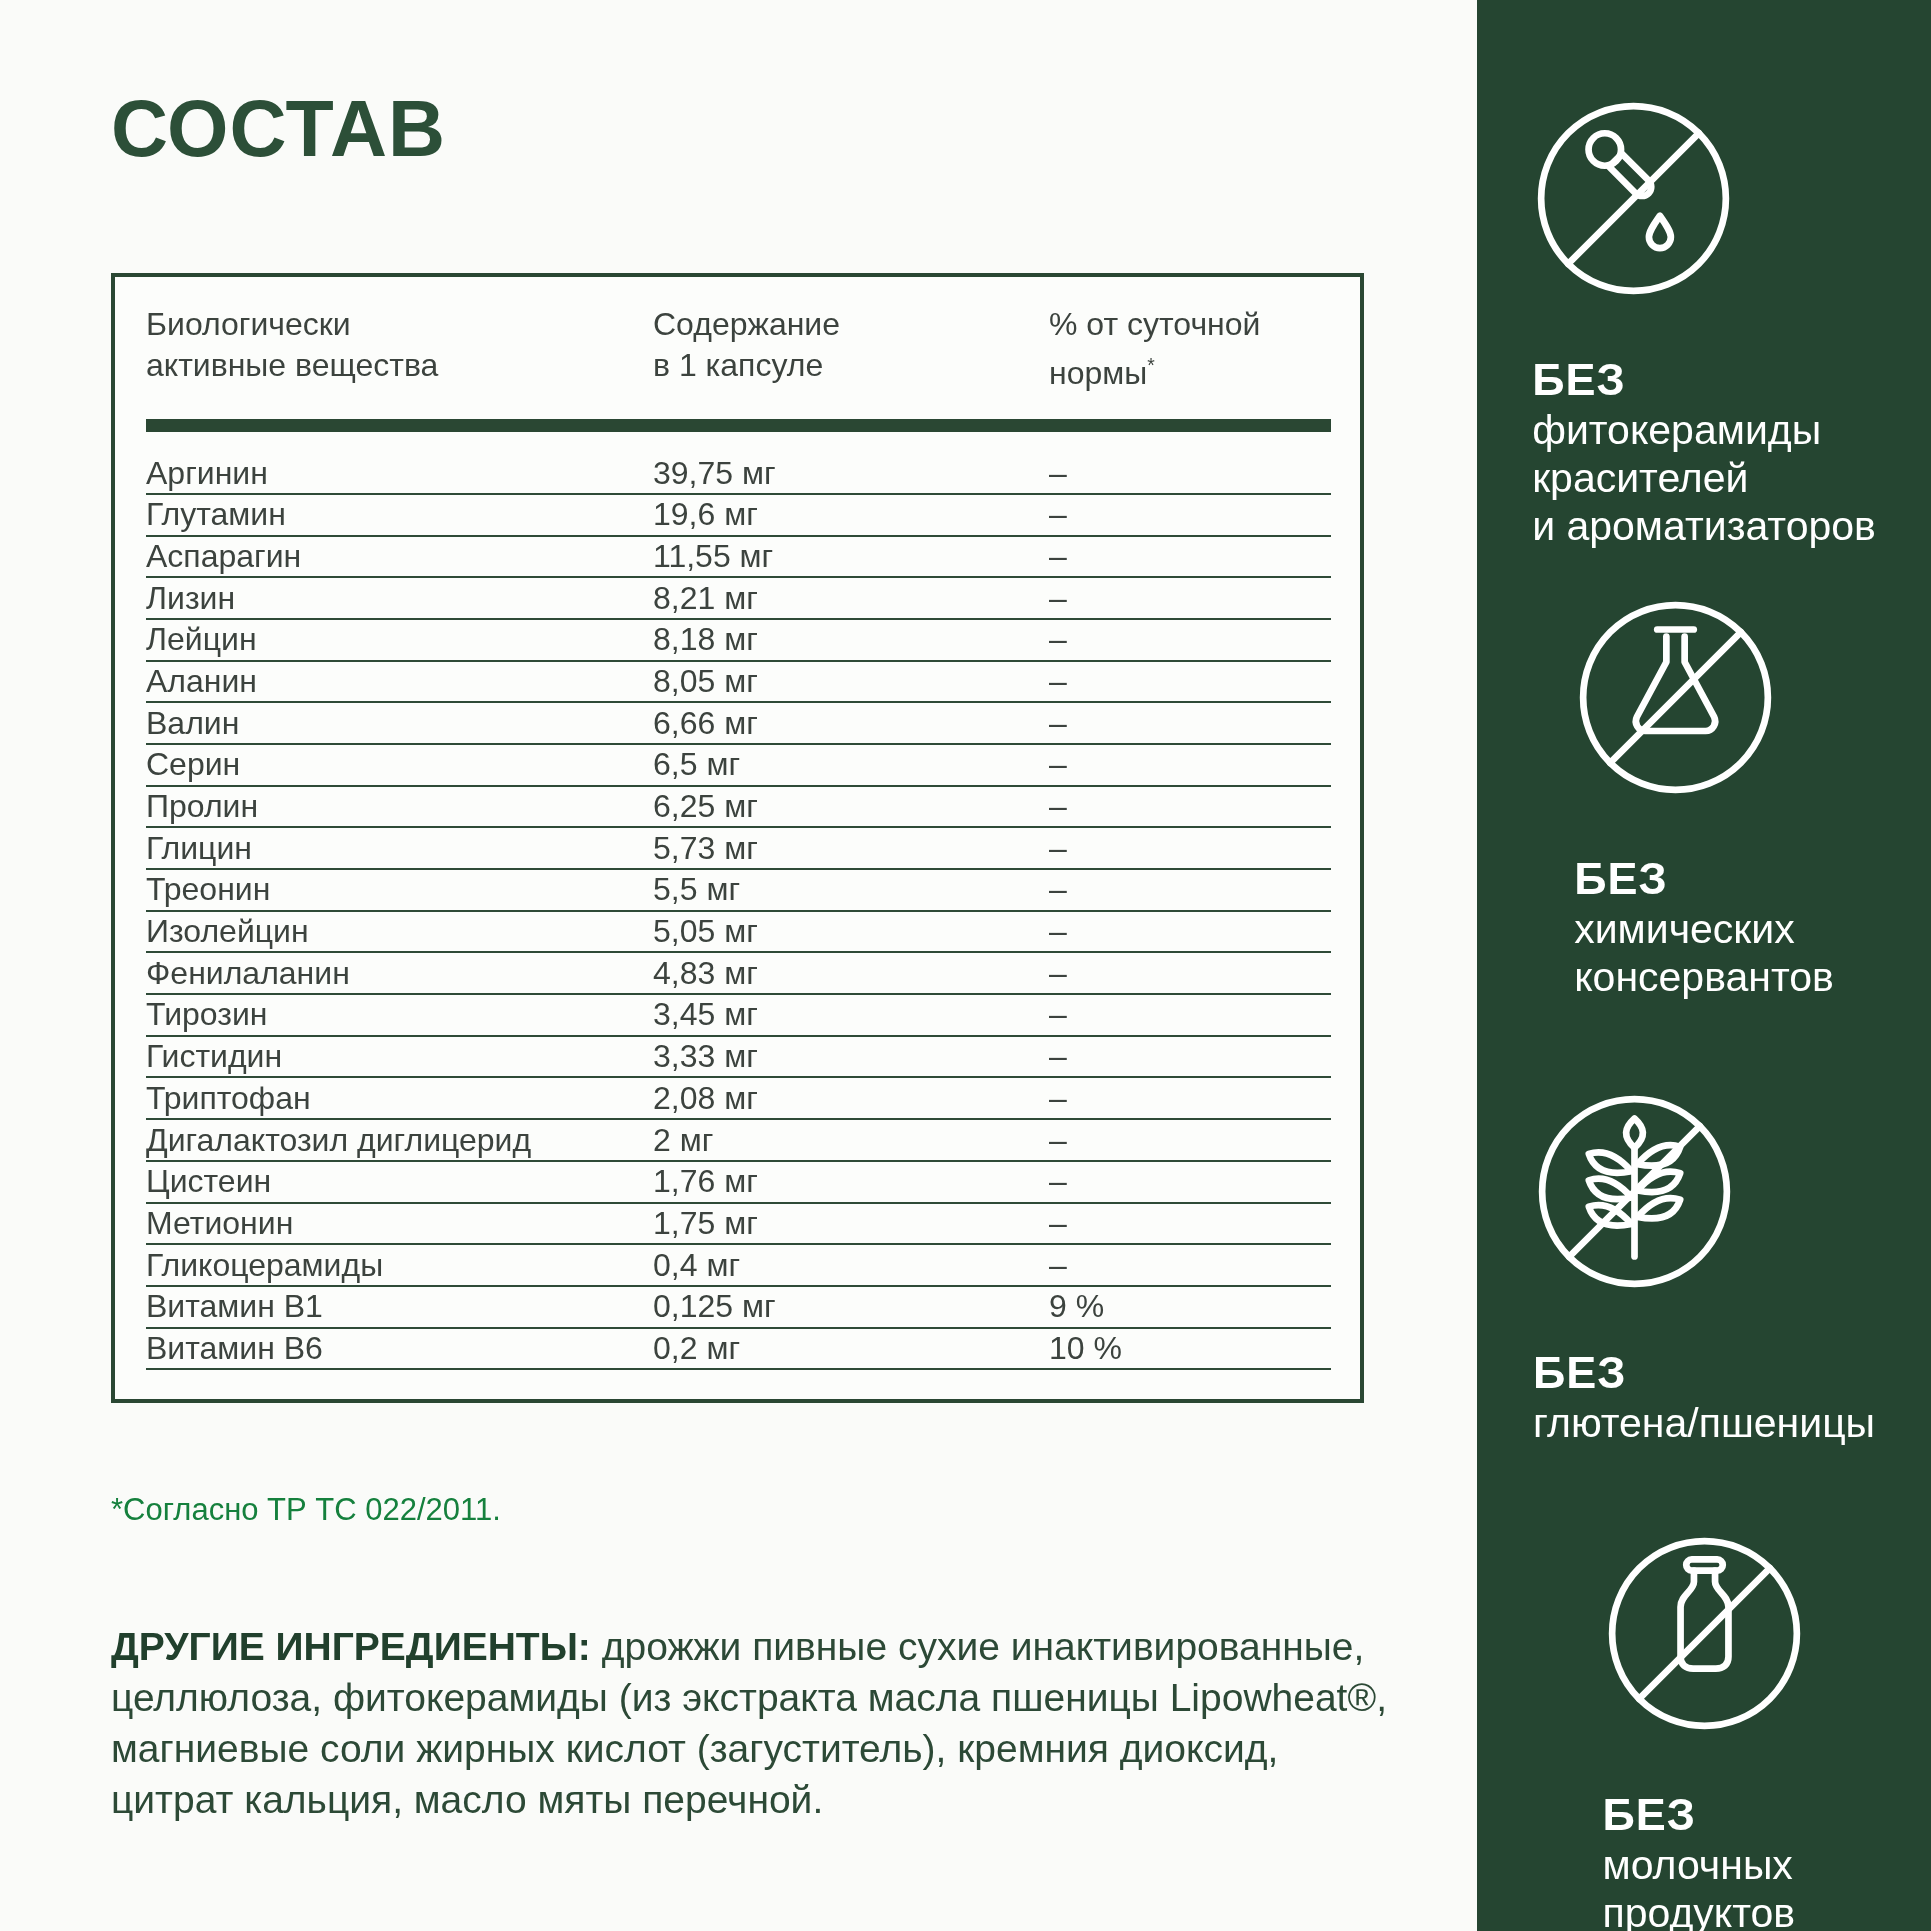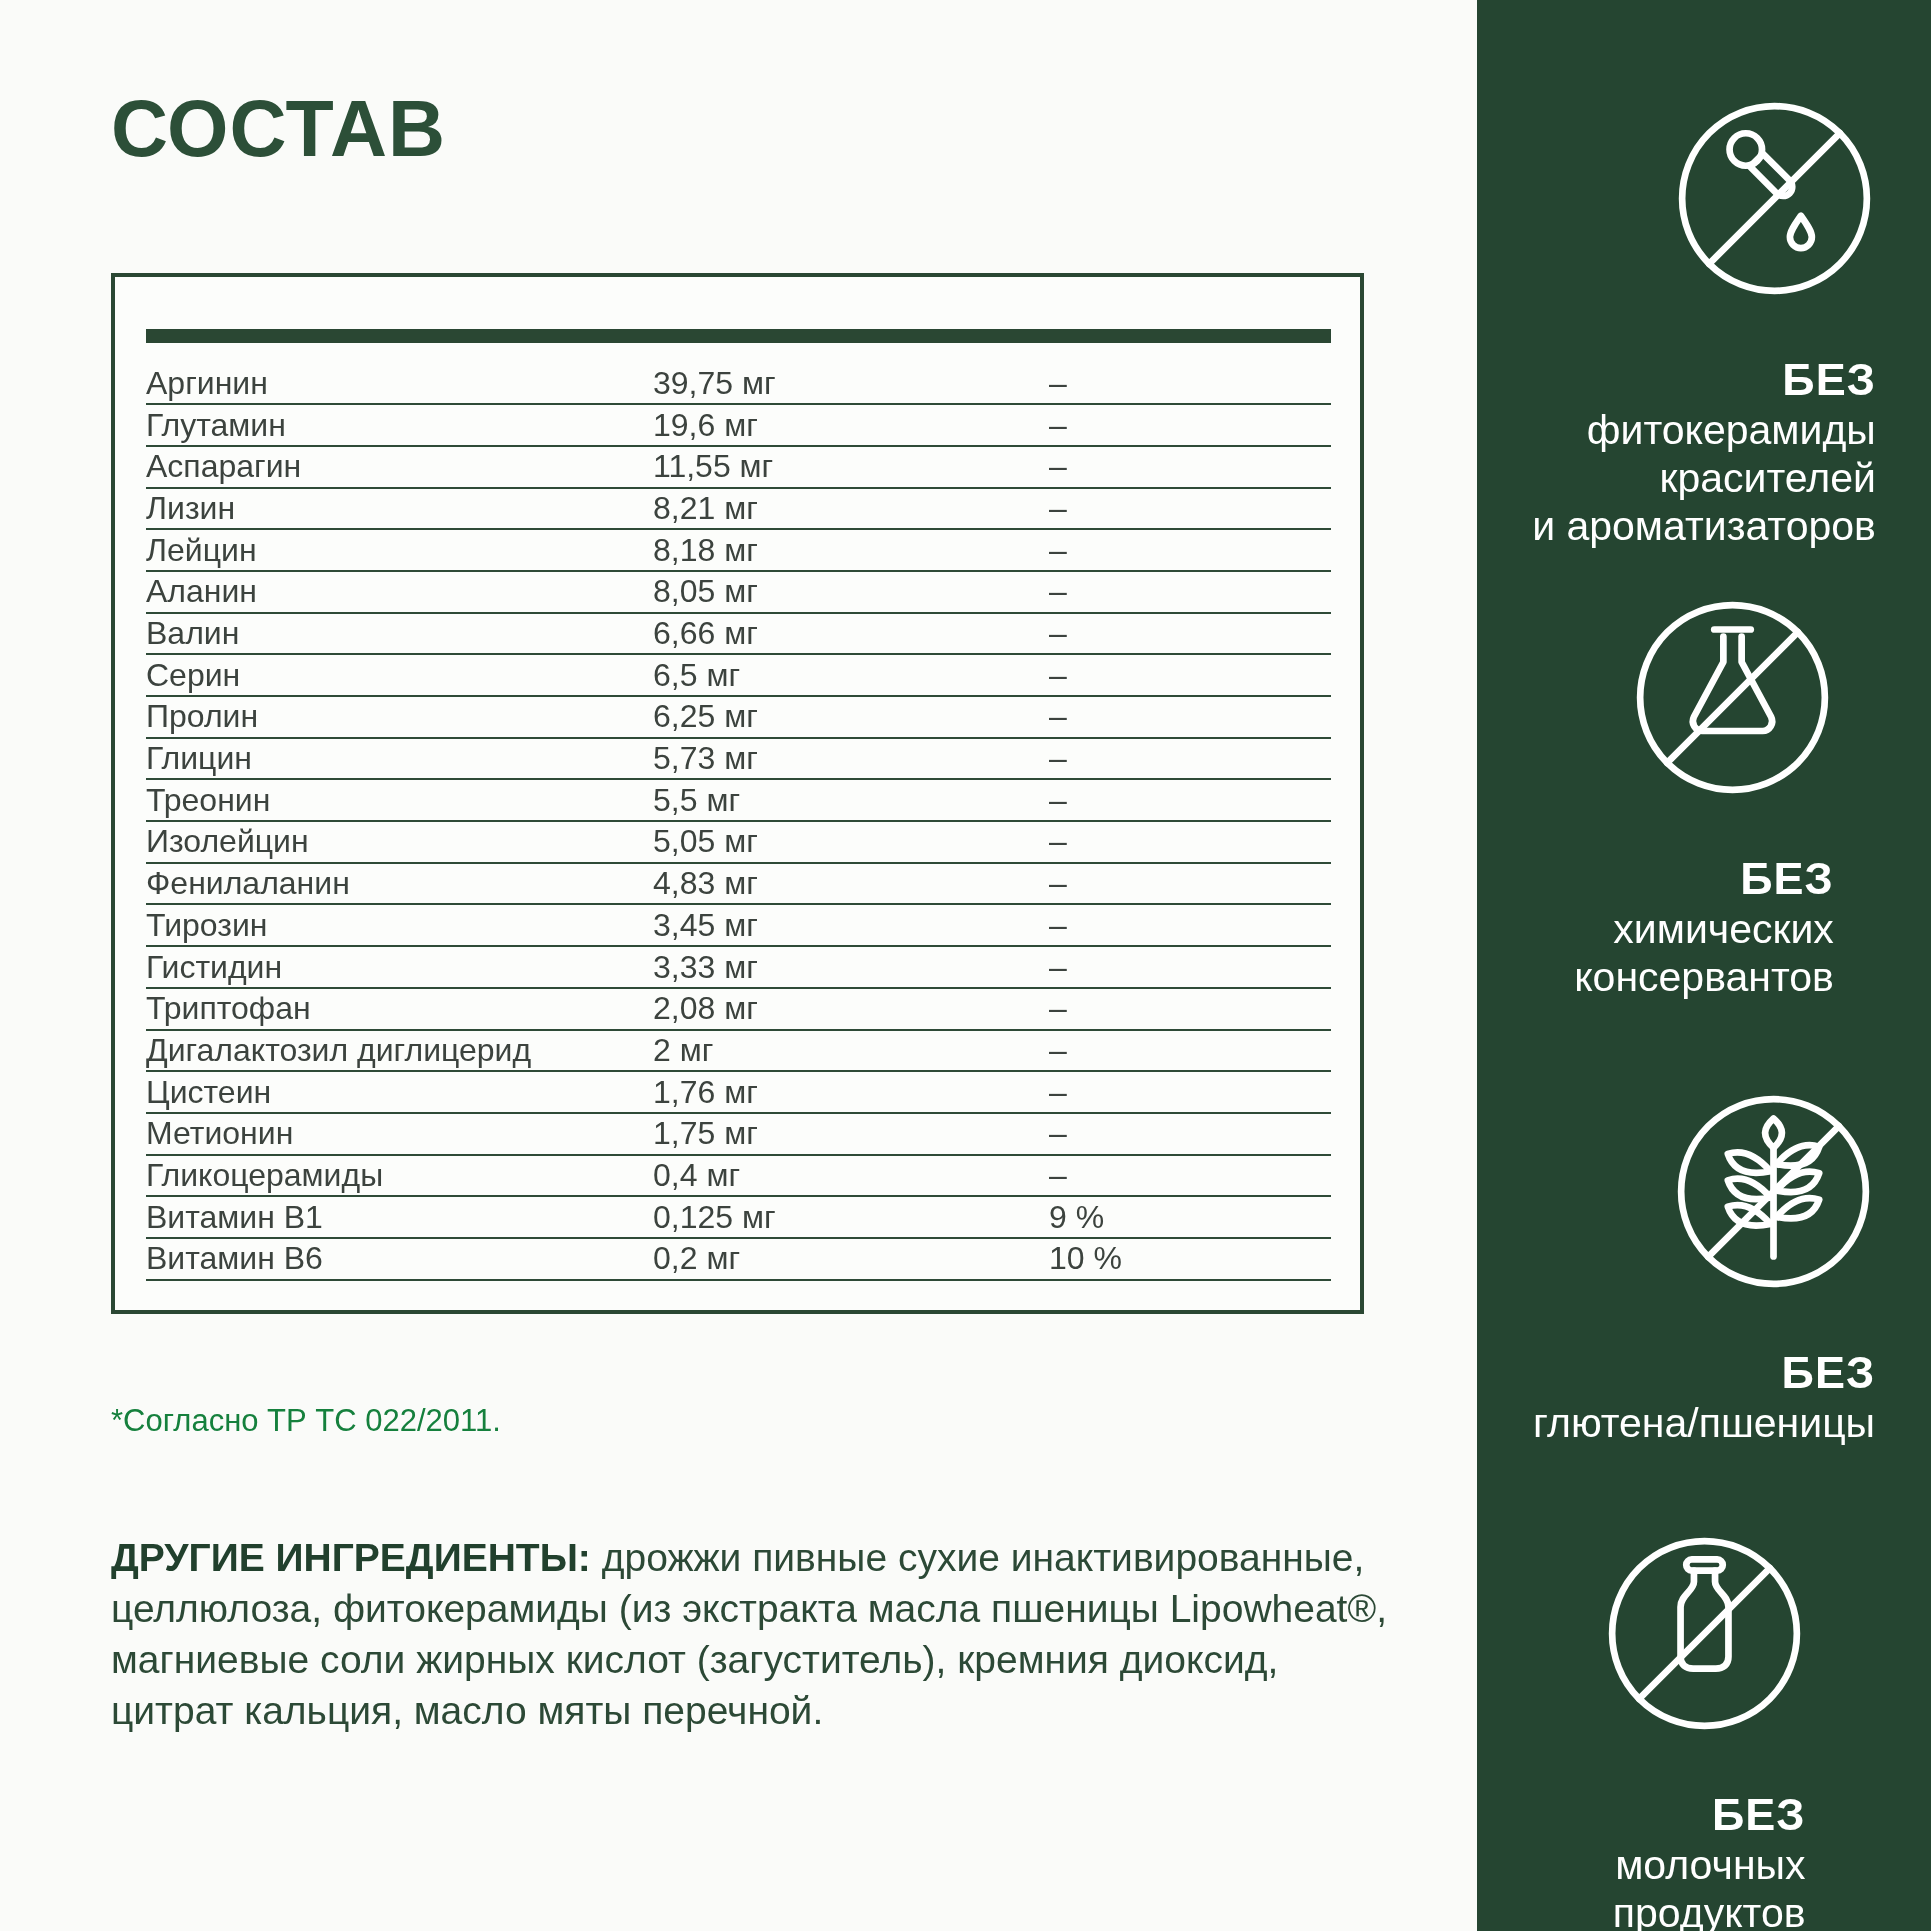--- a/index.html
+++ b/index.html
@@ -57,21 +57,21 @@
   .ingredients .lead { font-weight:bold; color:#21402D; }
 
   
   .panel {
     position:absolute; top:0; right:0;
     width:454px; height:1931px;
     background:#254531;
     display:flex; flex-direction:column; align-items:center;
     color:#FFFFFF;
   }
-  .claim { display:flex; flex-direction:column; align-items:flex-end; text-align:center; }
+  .claim { display:flex; flex-direction:column; align-items:flex-start; text-align:center; }
   .claim:nth-of-type(1) { margin-top:97px; }
   .claim:nth-of-type(2) { margin-top:46px; }
   .claim:nth-of-type(3) { margin-top:89px; }
   .claim:nth-of-type(4) { margin-top:85px; }
   .claim .icon svg { width:203px; height:203px; display:block; }
   .claim-title {
     margin-top:54px;
     font-size:45px; font-weight:bold; letter-spacing:1px;
   }
   .claim-line { font-size:41px; line-height:48px; }
@@ -81,20 +81,34 @@
 <body>
 
 <div class="page">
 
   <div class="main">
 
     <h1 class="page-title">СОСТАВ</h1>
 
     <div class="card">
 
+      <div class="thead">
+        <div>
+          <div>Биологически</div>
+          <div>активные вещества</div>
+        </div>
+        <div>
+          <div>Содержание</div>
+          <div>в 1 капсуле</div>
+        </div>
+        <div>
+          <div>% от суточной</div>
+          <div><span>нормы</span><sup>*</sup></div>
+        </div>
+      </div>
 
       <div class="header-divider"></div>
 
       <div>
 
           <div class="trow">
             <div>Аргинин</div>
             <div>39,75 мг</div>
             <div>–</div>
           </div>

